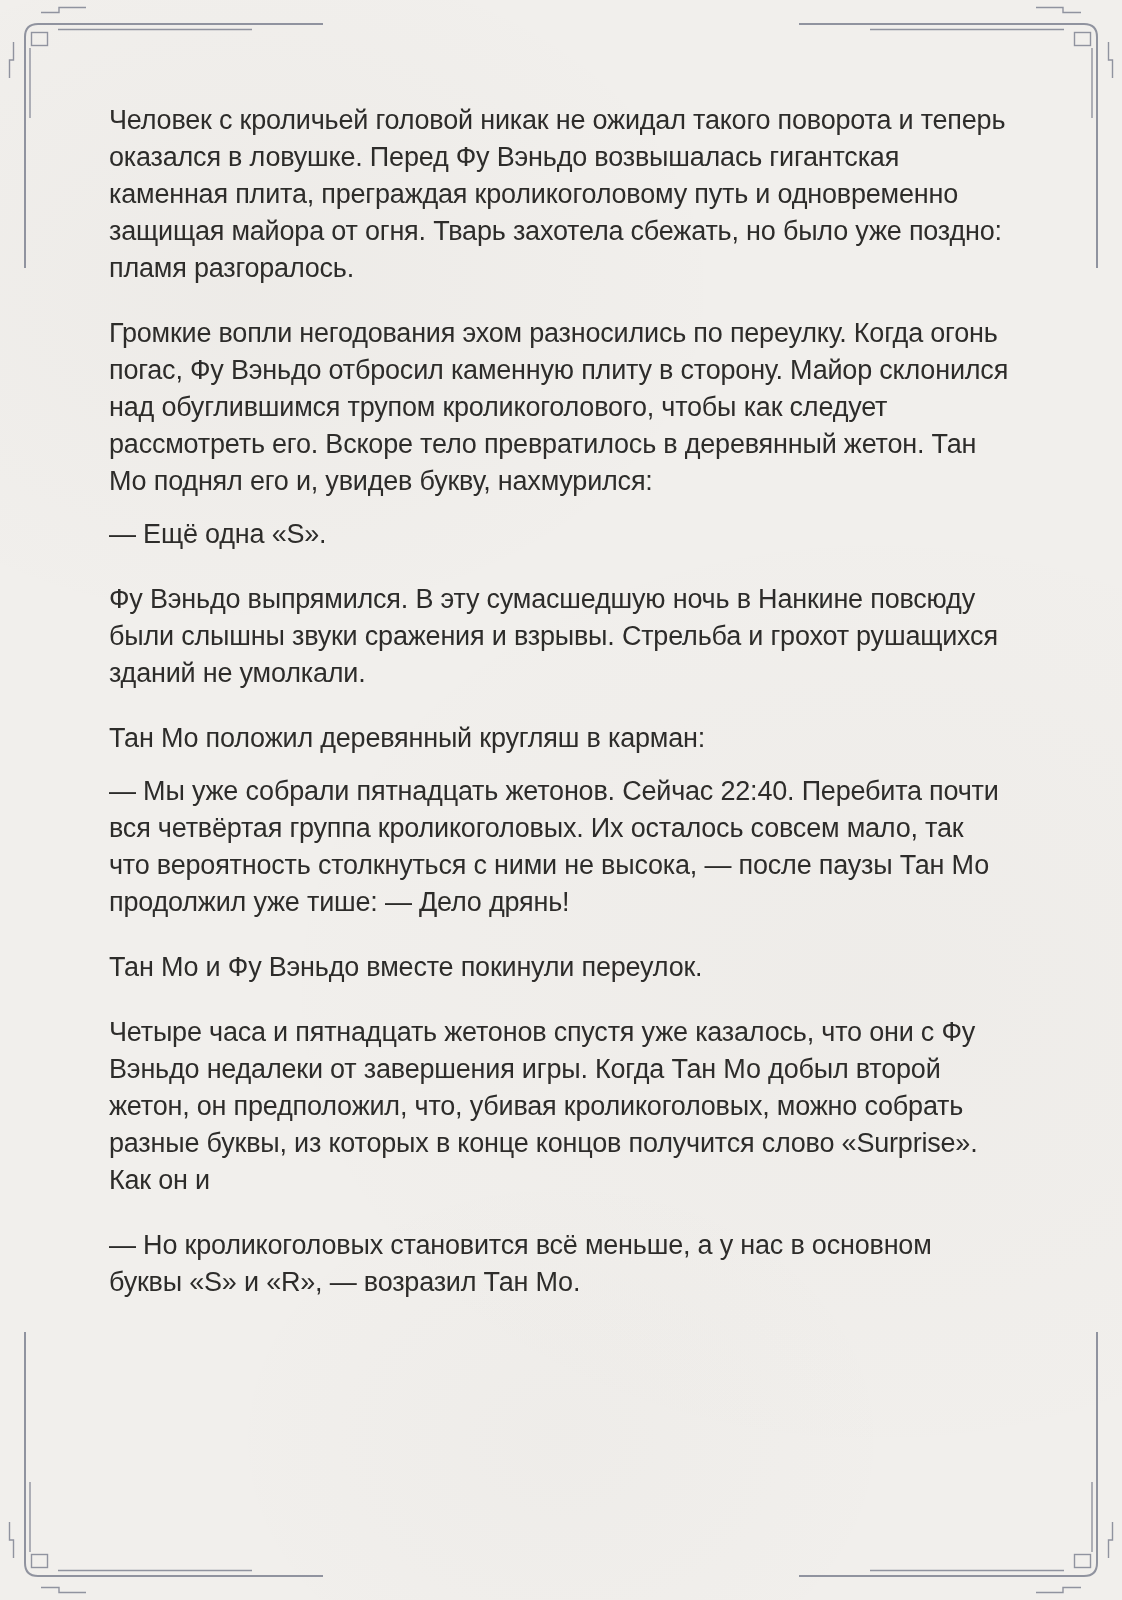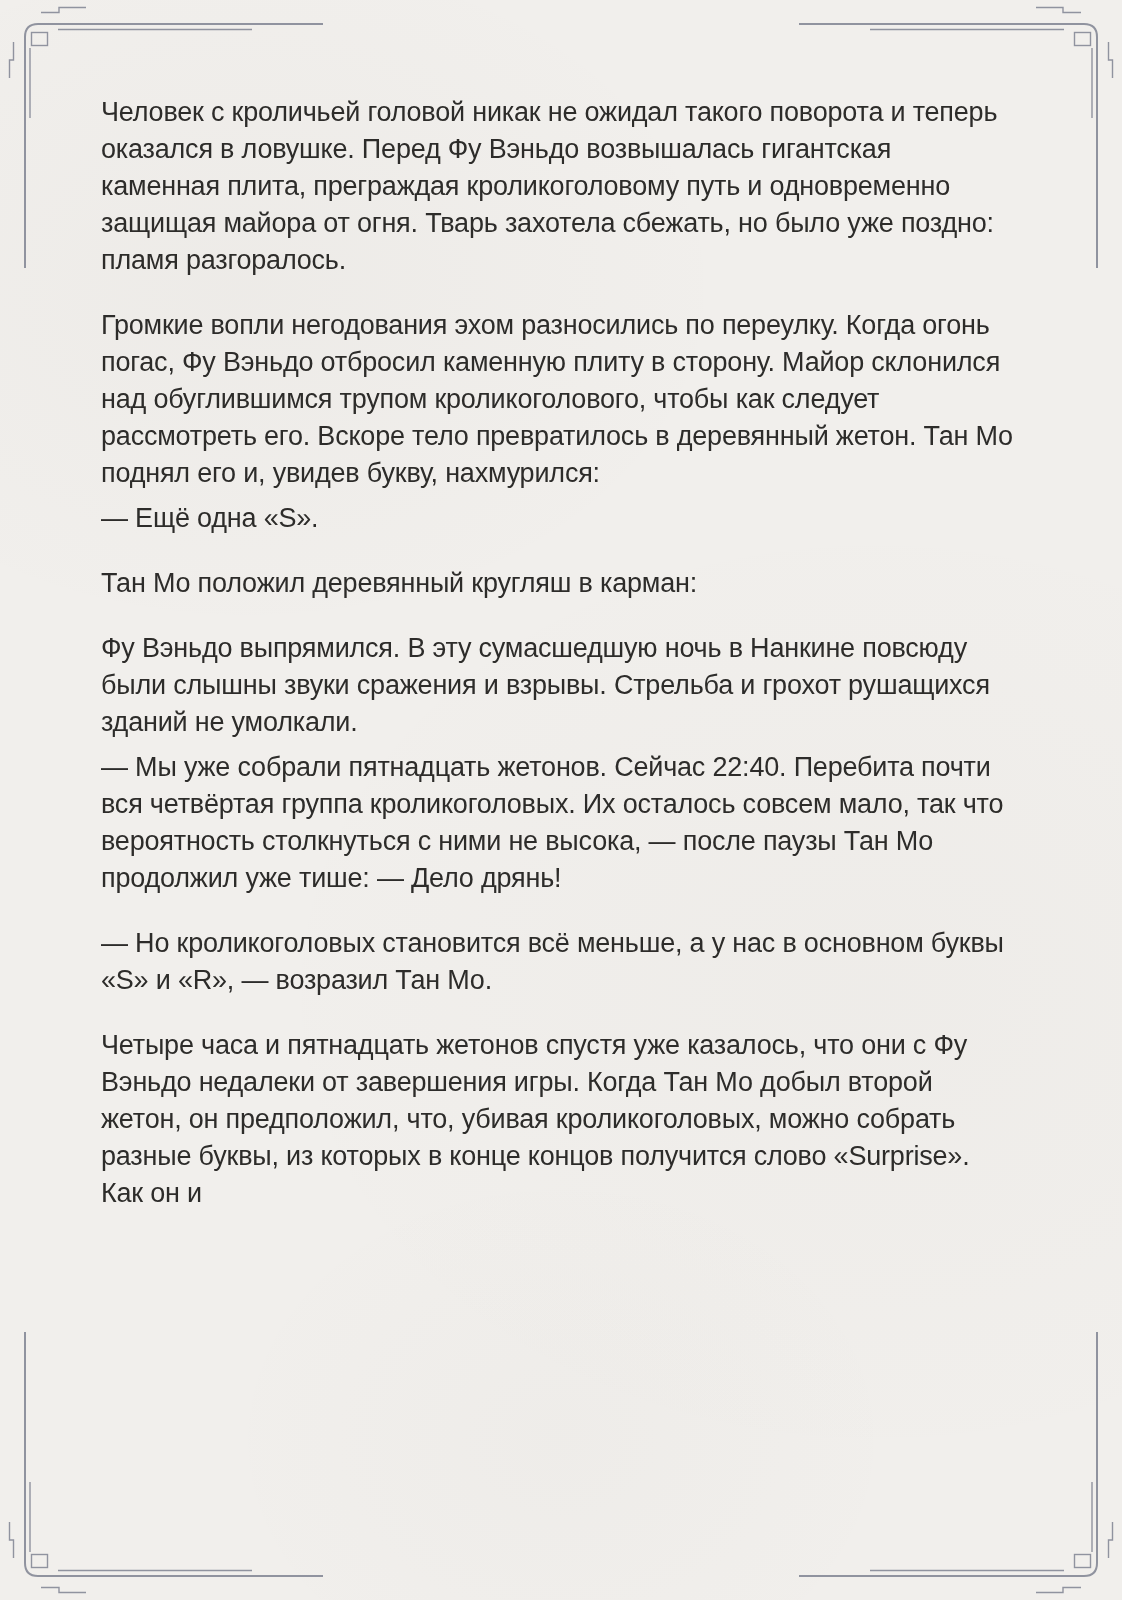--- a/index.html
+++ b/index.html
@@ -39,21 +39,21 @@
     left: 93px;
     top: 86px;
     width: 932px;
     color: #2d2c2a;
     font-size: 27px;
     line-height: 37px;
     letter-spacing: -0.2px;
     text-align: left;
   }
   .para {
-    margin: 8px;
+    margin: 16px;
   }
   .para.gap {
     margin-top: 28px;
   }
 </style>
 </head>
 <body>
 
 <div class="page">
 
@@ -93,20 +93,21 @@
       <rect class="detail" x="1074.5" y="1554.5" width="16" height="13"></rect>
       <path class="detail" d="M 1081 1587.5 L 1063 1587.5 L 1063 1592.5 L 1036 1592.5"></path>
       <path class="detail" d="M 1108.5 1558 L 1108.5 1540 L 1112.5 1540 L 1112.5 1522"></path>
     </g>
   </svg>
 
   <main class="text-column">
     <p class="para">Человек с кроличьей головой никак не ожидал такого поворота и теперь оказался в ловушке. Перед Фу Вэньдо возвышалась гигантская каменная плита, преграждая кроликоголовому путь и одновременно защищая майора от огня. Тварь захотела сбежать, но было уже поздно: пламя разгоралось.</p>
     <p class="para gap">Громкие вопли негодования эхом разносились по переулку. Когда огонь погас, Фу Вэньдо отбросил каменную плиту в сторону. Майор склонился над обуглившимся трупом кроликоголового, чтобы как следует рассмотреть его. Вскоре тело превратилось в деревянный жетон. Тан Мо поднял его и, увидев букву, нахмурился:</p>
     <p class="para">— Ещё одна «S».</p>
+    <p class="para gap">Фу Вэньдо выпрямился. В эту сумасшедшую ночь в Нанкине повсюду были слышны звуки сражения и взрывы. Стрельба и грохот рушащихся зданий не умолкали.</p>
     <p class="para gap">Тан Мо положил деревянный кругляш в карман:</p>
-    <p class="para gap">Фу Вэньдо выпрямился. В эту сумасшедшую ночь в Нанкине повсюду были слышны звуки сражения и взрывы. Стрельба и грохот рушащихся зданий не умолкали.</p>
     <p class="para">— Мы уже собрали пятнадцать жетонов. Сейчас 22:40. Перебита почти вся четвёртая группа кроликоголовых. Их осталось совсем мало, так что вероятность столкнуться с ними не высока, — после паузы Тан Мо продолжил уже тише: — Дело дрянь!</p>
+    <p class="para gap">Тан Мо и Фу Вэньдо вместе покинули переулок.</p>
+    <p class="para gap">Четыре часа и пятнадцать жетонов спустя уже казалось, что они с Фу Вэньдо недалеки от завершения игры. Когда Тан Мо добыл второй жетон, он предположил, что, убивая кроликоголовых, можно собрать разные буквы, из которых в конце концов получится слово «Surprise». Как он и</p>
     <p class="para gap">— Но кроликоголовых становится всё меньше, а у нас в основном буквы «S» и «R», — возразил Тан Мо.</p>
-    <p class="para gap">Четыре часа и пятнадцать жетонов спустя уже казалось, что они с Фу Вэньдо недалеки от завершения игры. Когда Тан Мо добыл второй жетон, он предположил, что, убивая кроликоголовых, можно собрать разные буквы, из которых в конце концов получится слово «Surprise». Как он и</p>
   </main>
 
 </div>
 
 </body></html>

